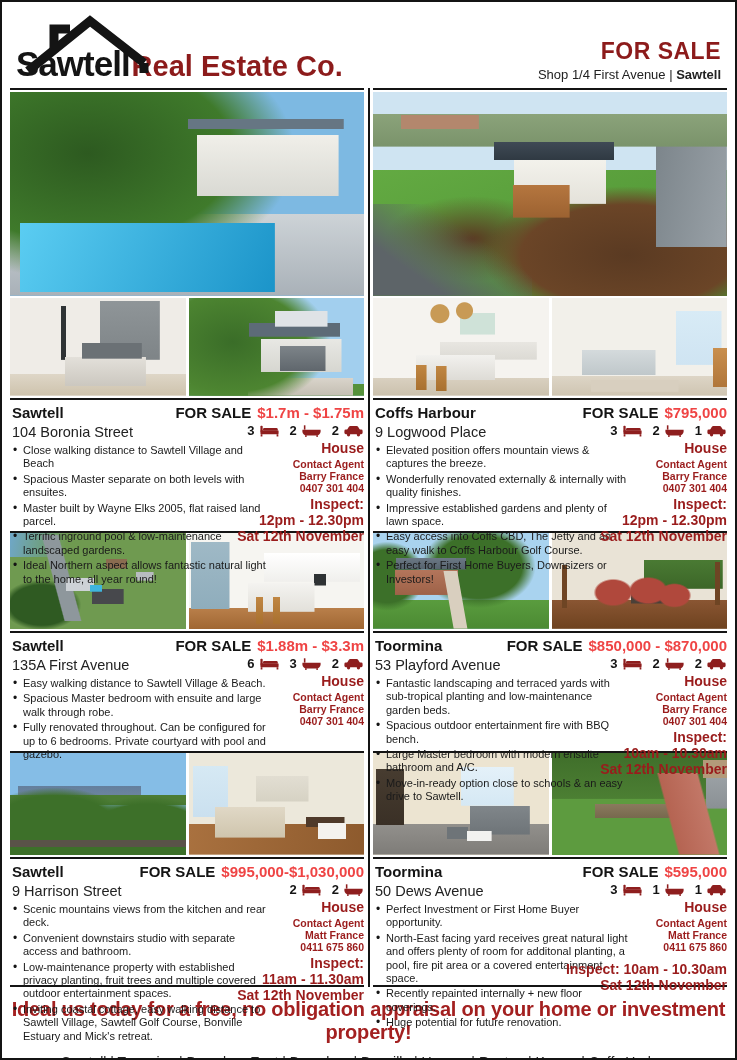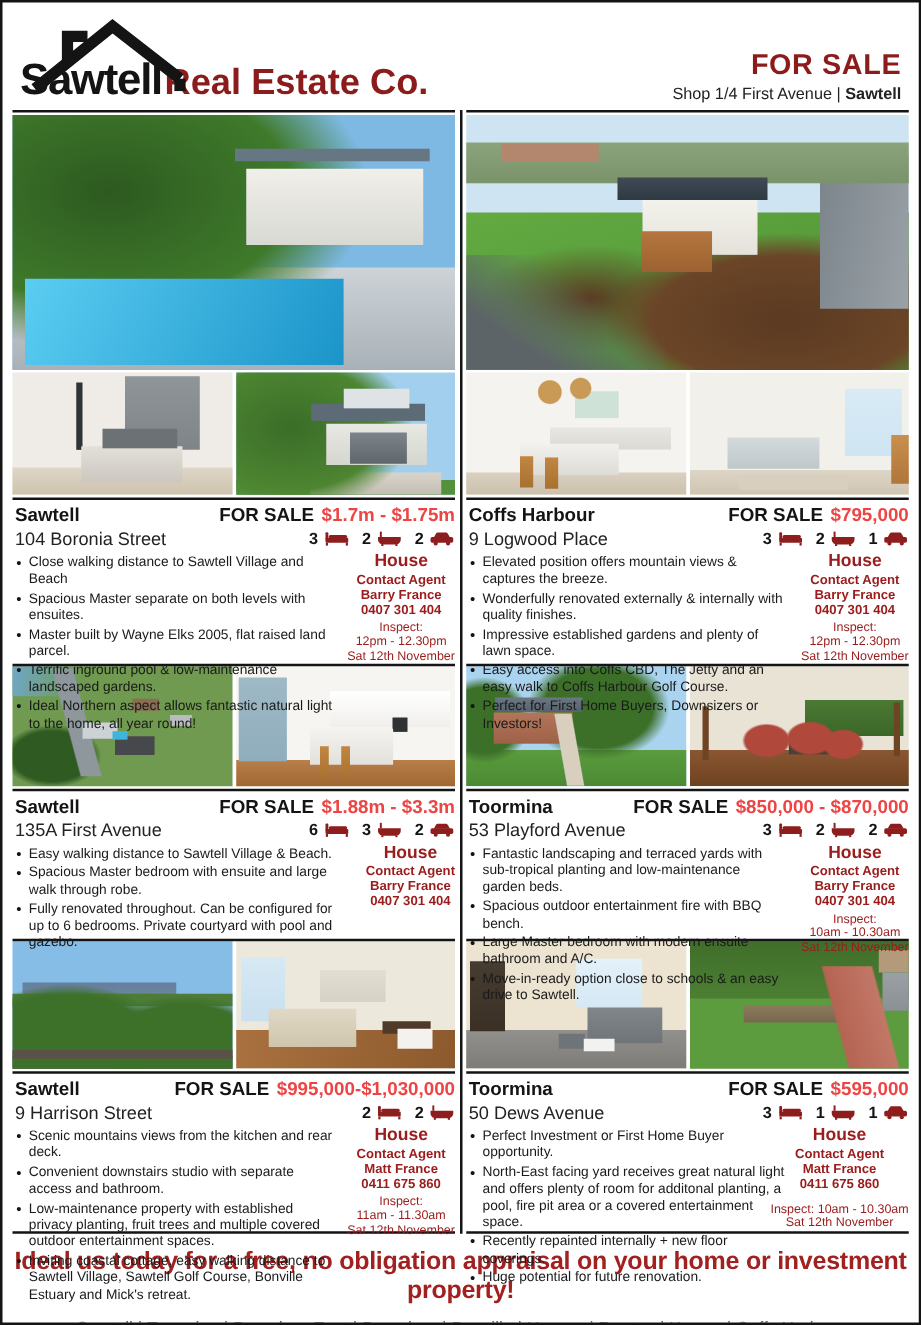--- a/index.html
+++ b/index.html
@@ -42,24 +42,24 @@
   ul.bullets{list-style:none;margin:4px 0 0 0;padding:0 96px 0 0;}
   ul.bullets li{position:relative;font-size:11px;line-height:1.22;padding-left:11px;margin-bottom:2px;color:#1a1a1a;}
   ul.bullets li::before{content:"•";position:absolute;left:1px;top:-1px;font-size:12px;color:#141414;}
   .sale-line{position:absolute;top:4px;right:0;white-space:nowrap;}
   .sale-line .fs{font-size:15px;font-weight:800;color:#141414;}
   .sale-line .price{font-size:15px;font-weight:800;color:#ef4444;margin-left:6px;}
   .icons-line{position:absolute;top:23px;right:0;display:flex;align-items:center;gap:4px;}
   .icons-line .n{font-size:13px;font-weight:800;color:#141414;margin-left:6px;}
   .icons-line svg{width:21px;height:13px;fill:#8e1e1e;}
   .grp{display:flex;align-items:center;gap:4px;}
-  .info{position:absolute;top:40px;right:0;text-align:center;color:#9a1c1c;}
+  .info{position:absolute;top:40px;right:0;text-align:right;color:#9a1c1c;}
   .ptype{font-size:14px;font-weight:800;}
   .contact{font-size:10.5px;font-weight:700;line-height:1.12;margin-top:3px;}
-  .inspect{font-size:10px;font-weight:400;line-height:1.12;margin-top:3px;}
+  .inspect{font-size:14px;font-weight:700;line-height:1.12;margin-top:3px;}
   .inspect.gap{margin-top:9px;}
   
   .ftr{flex:1 1 auto;text-align:center;padding-top:11px;}
   .cta{font-size:20px;font-weight:800;color:#a32020;letter-spacing:-0.2px;}
   .areas{font-size:14px;margin-top:10px;color:#222;}
   
   .p1-main{background-color:#7db9e2;background-image:
     linear-gradient(#667683,#667683),
     linear-gradient(180deg,#f0efe9,#d9d9d3),
     linear-gradient(115deg,#5bcdf2,#1b94c9),

